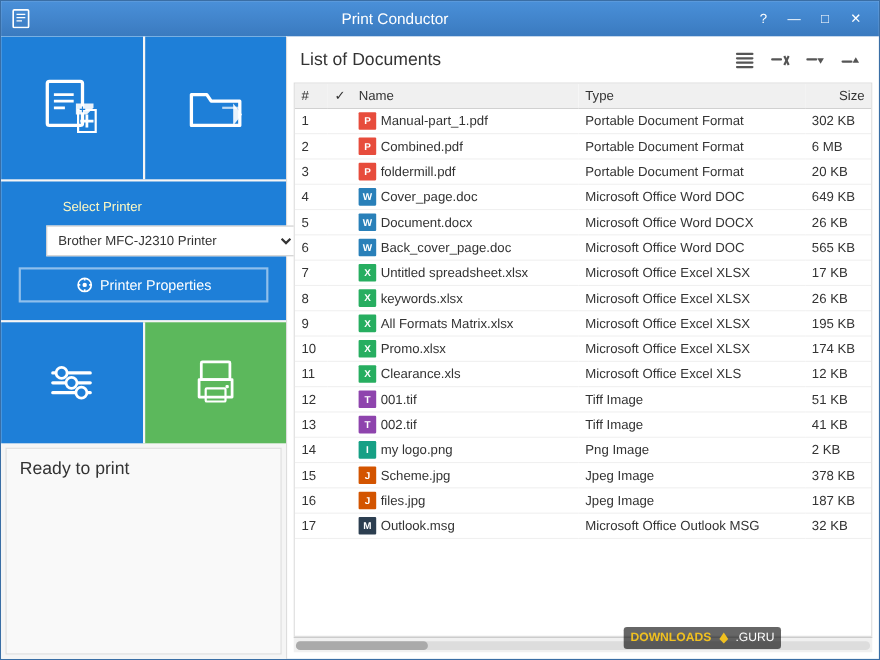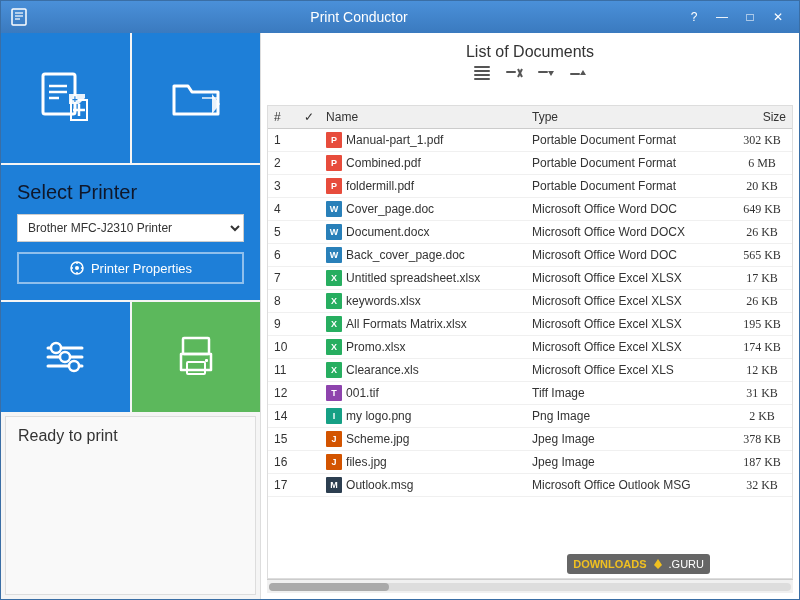--- a/index.html
+++ b/index.html
@@ -105,36 +105,38 @@
     }
 
     
     .select-printer-section {
       background: #1e7fd8;
       padding: 16px;
       margin-top: 2px;
     }
 
     .select-printer-label {
-      color: #0f172a;
-      font-size: 20px;
+      color: #fef9c3;
+      font-size: 12px;
       margin-bottom: 10px;
       font-weight: 300;
+      margin-left: 40px;
     }
 
     .printer-dropdown {
       width: 100%;
       height: 28px;
       padding: 2px 6px;
       background: white;
       border: 1px solid #ccc;
       font-size: 12px;
       cursor: pointer;
       color: #333;
       appearance: auto;
+      margin-left: 25px;
     }
 
     .printer-properties-btn {
       display: flex;
       align-items: flex-end;
       justify-content: center;
       gap: 6px;
       width: 100%;
       margin-top: 10px;
       padding: 6px 12px;
@@ -202,23 +204,22 @@
       display: flex;
       flex-direction: column;
       padding: 6px;
       overflow: hidden;
     }
 
     .doc-list-header {
       display: flex;
       align-items: center;
       justify-content: space-between;
-      margin-bottom: 16px;
+      margin-bottom: 4px;
       padding: 4px 6px;
-      flex-direction: column;
     }
 
     .doc-list-title {
       font-size: 16px;
       color: #333;
       font-weight: 300;
     }
 
     .doc-list-toolbar {
       display: flex;
@@ -266,21 +267,21 @@
     thead th:nth-child(4) { min-width: 180px; margin-left: 28px; }
     thead th:last-child { width: 60px; text-align: right; }
 
     tbody tr { border-bottom: 1px solid #f0f0f0; }
 
     td {
       padding: 3px 6px;
       color: #333;
     }
 
-    td:last-child { text-align: center; font-family: Liberation Serif, serif; }
+    td:last-child { text-align: left; }
 
     .file-icon {
       display: inline-block;
       width: 16px;
       height: 16px;
       margin-right: 4px;
       vertical-align: middle;
       border-radius: 1px;
       font-size: 9px;
       font-weight: bold;
@@ -316,21 +317,21 @@
       height: 8px;
       background: #aaa;
       border-radius: 4px;
       position: absolute;
       left: 0;
     }
 
     
     .watermark {
       position: absolute;
-      bottom: 26px;
+      bottom: 10px;
       right: 10px;
       background: rgba(0,0,0,0.6);
       color: white;
       font-size: 11px;
       padding: 3px 6px;
       border-radius: 3px;
       display: flex;
       align-items: center;
       gap: 4px;
     }
@@ -622,21 +623,33 @@
                 <tr>
       <td>12</td>
       <td></td>
       <td>
         <div class="file-name-cell">
           <span class="file-icon" style="background:#8e44ad;color:white;">T</span>
           <span>001.tif</span>
         </div>
       </td>
       <td>Tiff Image</td>
-      <td>31 KB</td>
+      <td>51 KB</td>
+    </tr>
+                <tr>
+      <td>13</td>
+      <td></td>
+      <td>
+        <div class="file-name-cell">
+          <span class="file-icon" style="background:#8e44ad;color:white;">T</span>
+          <span>002.tif</span>
+        </div>
+      </td>
+      <td>Tiff Image</td>
+      <td>41 KB</td>
     </tr>
                 <tr>
       <td>14</td>
       <td></td>
       <td>
         <div class="file-name-cell">
           <span class="file-icon" style="background:#16a085;color:white;">I</span>
           <span>my logo.png</span>
         </div>
       </td>

